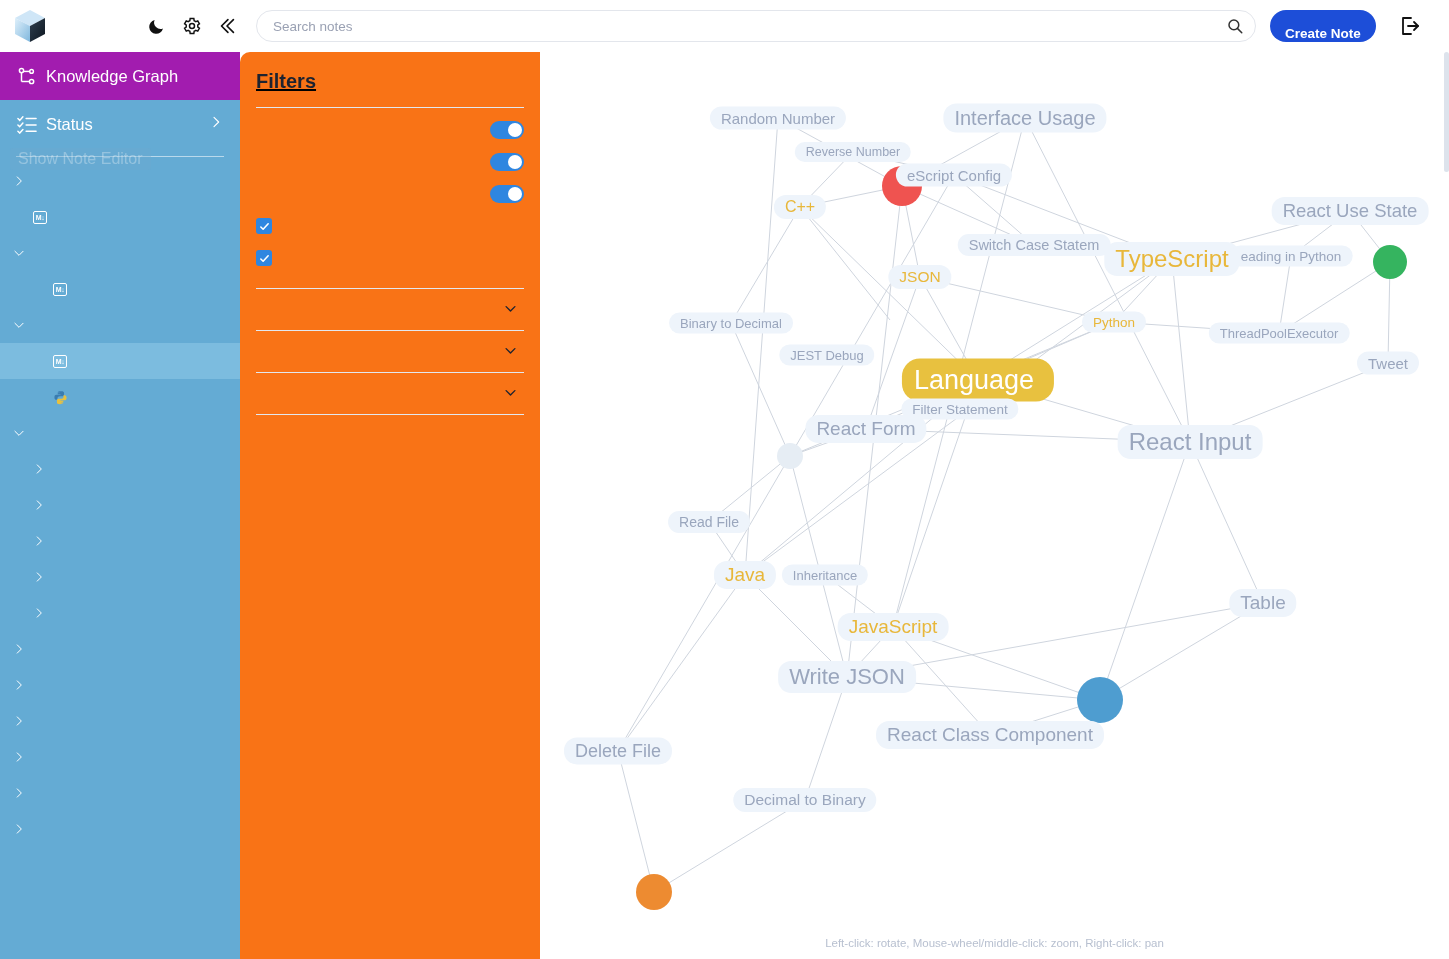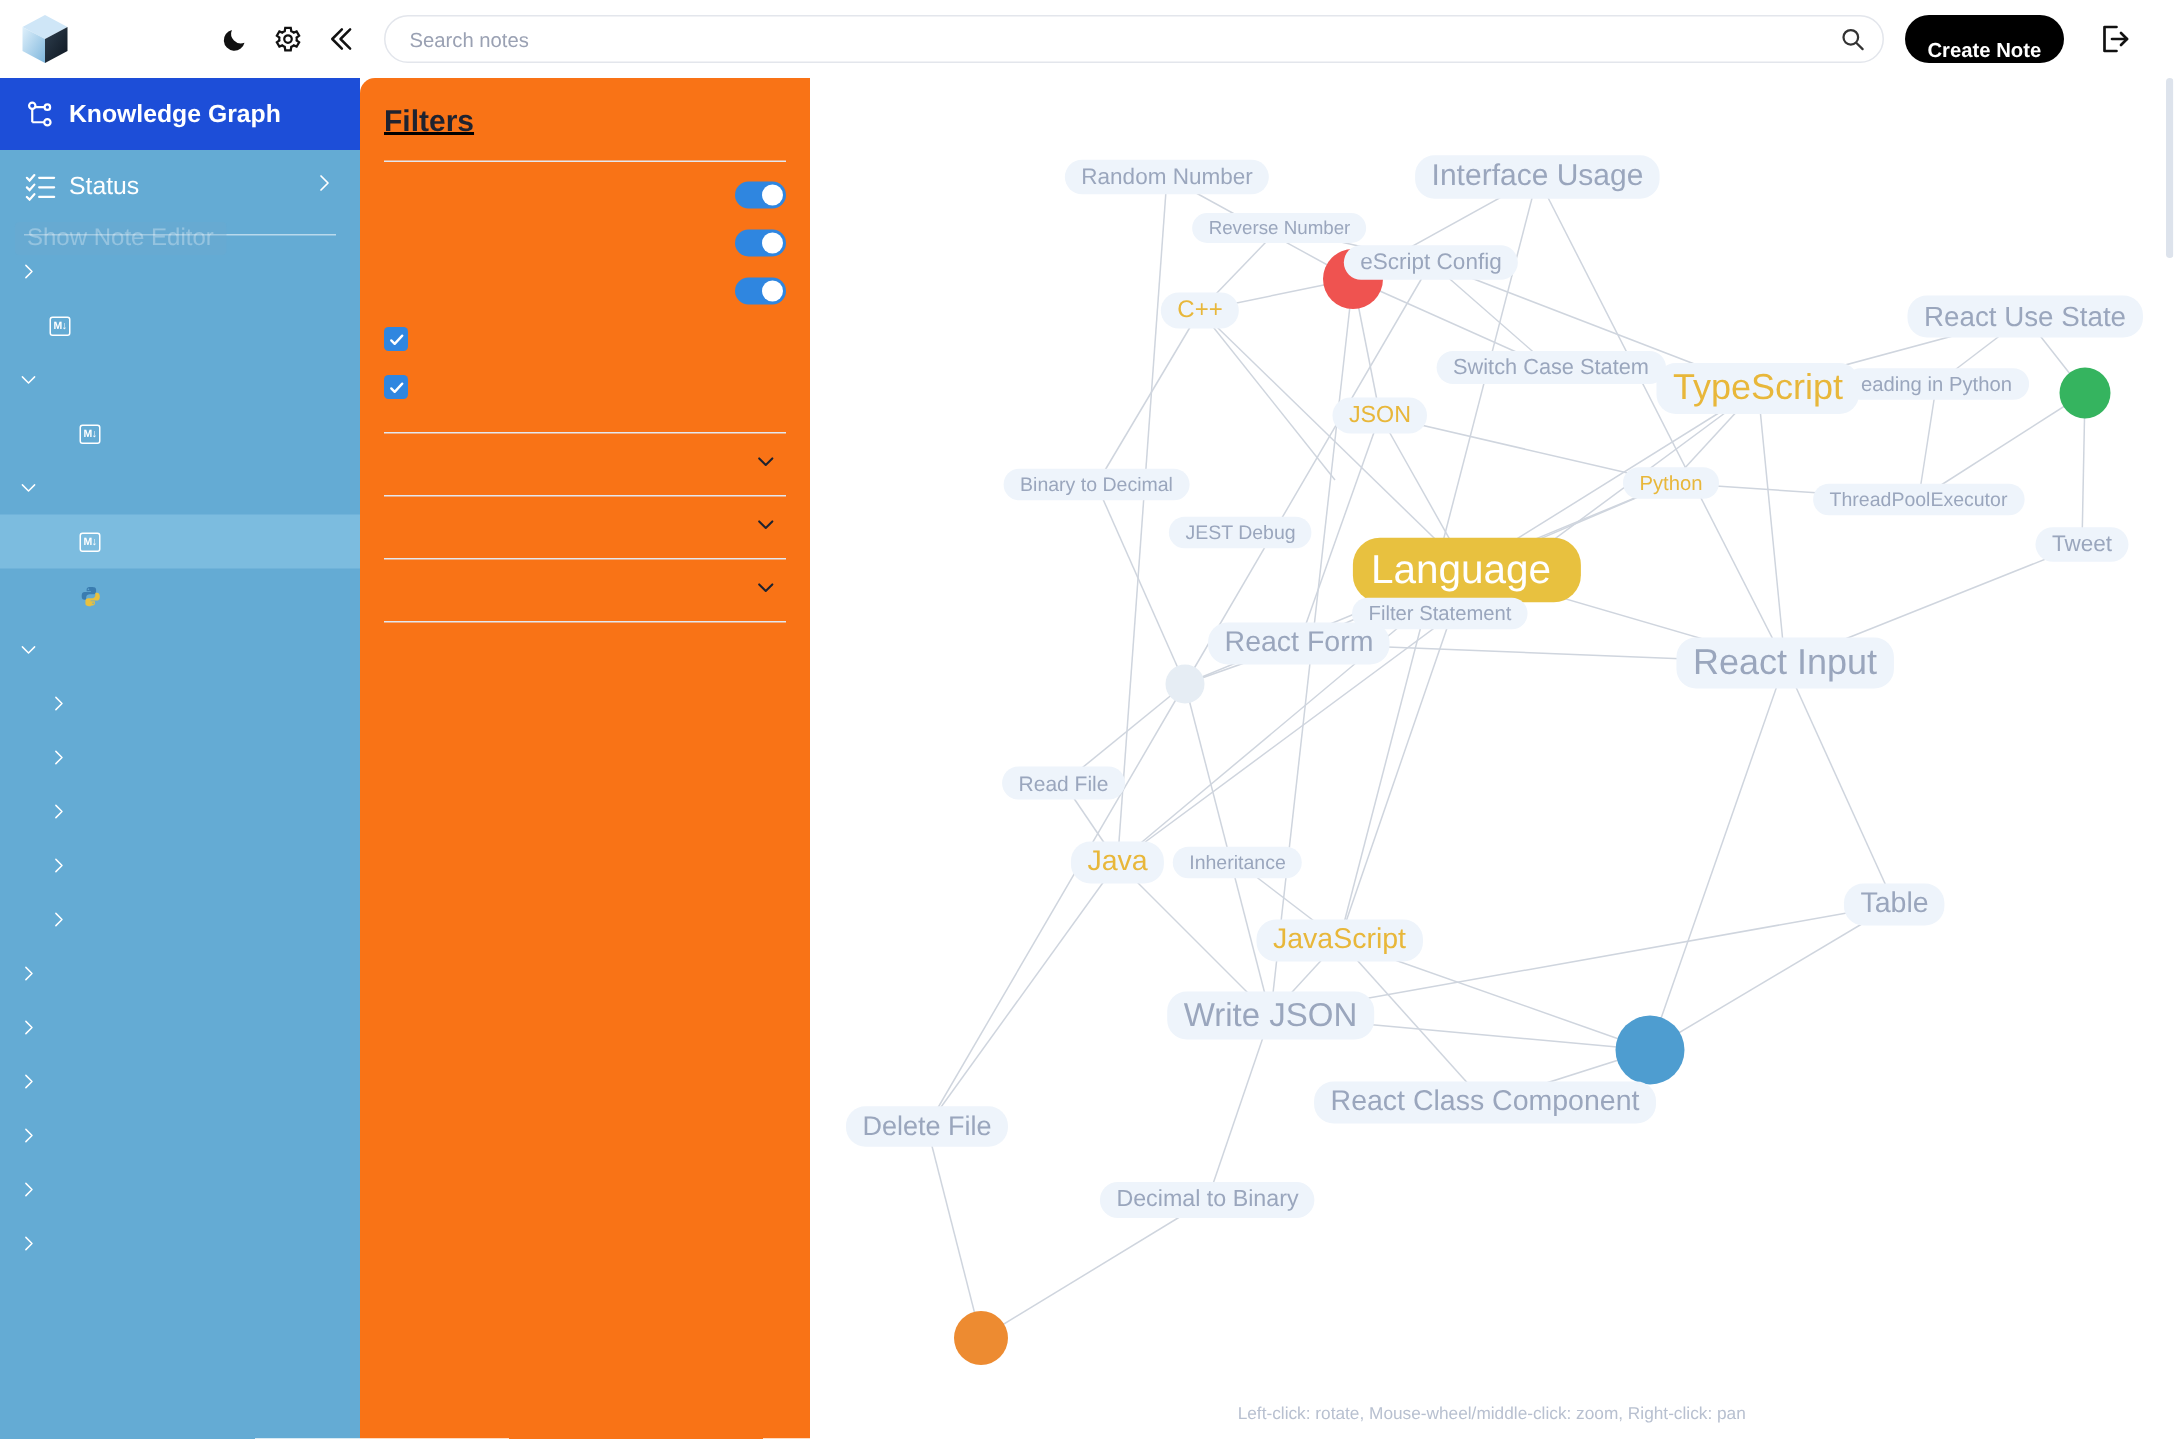--- a/index.html
+++ b/index.html
@@ -28,40 +28,40 @@
     width: 100%; height: 32px; border: 1px solid #e3e6ec; border-radius: 16px;
     padding: 0 40px 0 16px; font-size: 13.5px; color: #5a6072;
     font-family: "Liberation Sans", sans-serif; outline: none; background: #fff;
   }
   .search-input::placeholder { color: #9aa1b3; }
   .search-btn {
     position: absolute; right: 10px; top: 5px; width: 22px; height: 22px;
     display: flex; align-items: center; justify-content: center; cursor: pointer; color: #333;
   }
   .create-btn {
-    margin-left: 14px; background: #000000; color: #fff; border: none;
+    margin-left: 14px; background: #1d4ed8; color: #fff; border: none;
     border-radius: 16px; height: 30px; padding: 16px 15px; font-size: 13.5px;
     font-weight: bold; cursor: pointer; font-family: "Liberation Sans", sans-serif;
     white-space: nowrap;
   }
   .logout-btn { margin-left: 22px; cursor: pointer; color: #111; display: flex; align-items: center; }
 
   
   .body { flex: 1; display: flex; min-height: 0; position: relative; }
 
   
   .sidebar {
     width: 240px; flex: 0 0 240px; background: #64abd4; color: #fff;
     overflow: hidden; position: relative;
   }
   .side-row {
     display: flex; align-items: center; height: 48px; padding: 0 16px;
     cursor: pointer; position: relative; font-size: 16.5px;
   }
-  .side-row.active { background: #1d4ed8; font-weight: bold; }
+  .side-row.active { background: #a21caf; }
   .side-row .ico { width: 30px; display: flex; align-items: center; color: #fff; flex: 0 0 30px; }
   .side-row .lbl { flex: 1; }
   .side-row .cnt { font-size: 14px; margin-right: 8px; opacity: .95; }
   .tooltip-ghost {
     position: absolute; left: 10px; top: 96px; font-size: 16px;
     color: rgba(255,255,255,0.30); background: rgba(110,170,205,0.35);
     padding: 2px 8px; border-radius: 3px; pointer-events: none; z-index: 2;
     white-space: nowrap;
   }
   .divider { height: 1px; background: rgba(255,255,255,.55); margin: 8px 16px 6px 16px; }

